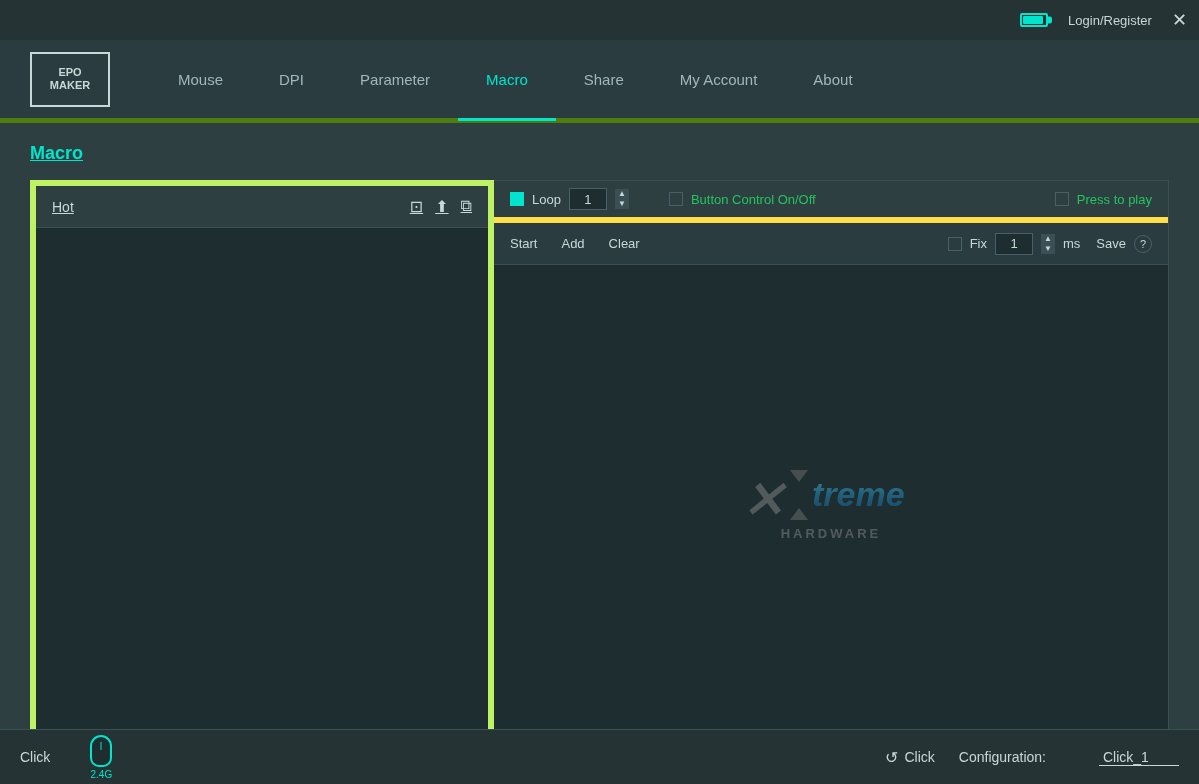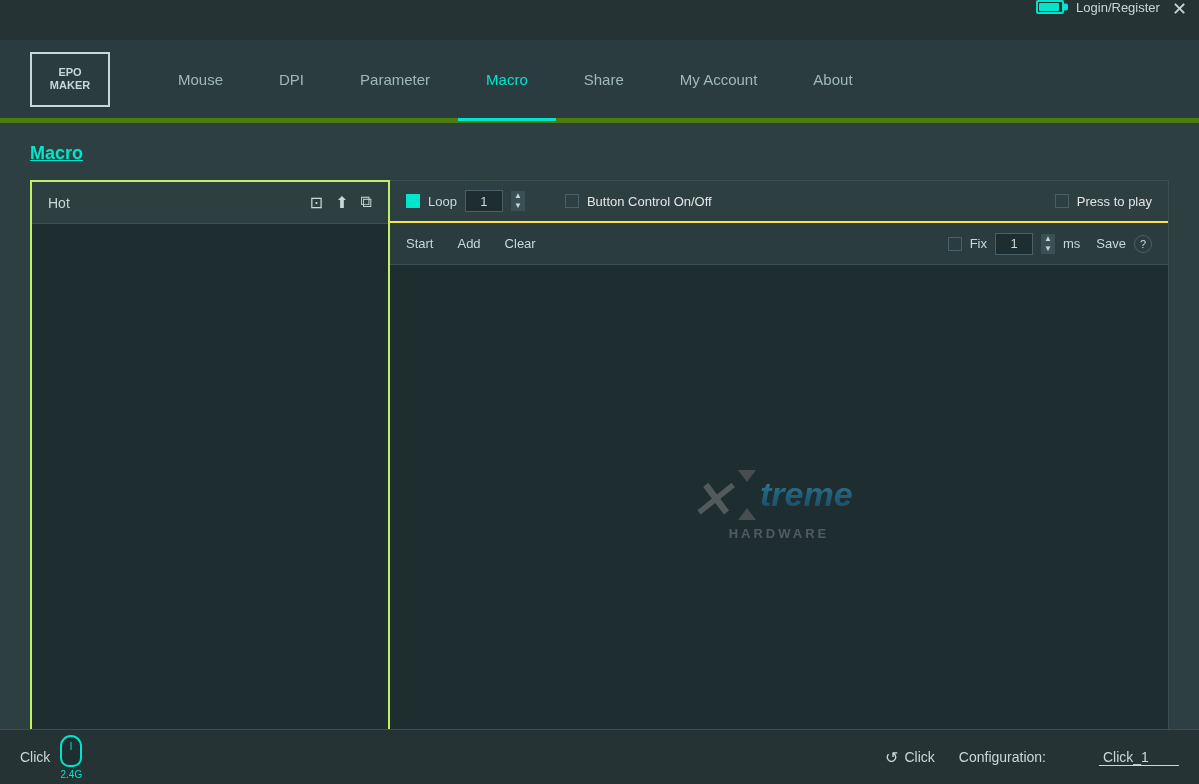--- a/index.html
+++ b/index.html
@@ -11,24 +11,24 @@
       color: #c8d8d8;
       overflow: hidden;
       position: relative;
     }
 
     
     .titlebar {
       height: 40px;
       background: #253335;
       display: flex;
-      align-items: flex-start;
+      align-items: center;
       justify-content: flex-end;
       padding: 0 12px;
-      gap: 12px;
+      gap: 20px;
     }
     .battery-icon {
       width: 28px;
       height: 14px;
       border: 2px solid #00e5cc;
       border-radius: 2px;
       position: relative;
       display: inline-block;
     }
     .battery-icon::after {
@@ -133,24 +133,25 @@
     }
 
     .content-area {
       display: flex;
       gap: 0;
       height: 100%;
     }
 
     
     .left-panel {
-      width: 360px;
+      width: 464px;
       background: #263234;
-      border: 2px solid #bef264;
+      border: 6px solid #bef264;
       flex-shrink: 0;
+      text-decoration: underline;
     }
     .left-panel-header {
       height: 42px;
       background: #2e3f42;
       display: flex;
       align-items: center;
       padding: 0 16px;
       justify-content: space-between;
       border-bottom: 1px solid #3a5055;
     }
@@ -181,21 +182,21 @@
       display: flex;
       flex-direction: column;
     }
     .right-panel-top {
       height: 42px;
       background: #2e3f42;
       display: flex;
       align-items: center;
       padding: 0 16px;
       gap: 20px;
-      border-bottom: 2px solid #fde047;
+      border-bottom: 6px solid #fde047;
     }
     .loop-section {
       display: flex;
       align-items: center;
       gap: 8px;
     }
     .loop-checkbox {
       width: 14px;
       height: 14px;
       background: #00e5cc;
@@ -240,21 +241,21 @@
       margin-left: 20px;
     }
     .ctrl-checkbox {
       width: 14px;
       height: 14px;
       border: 1px solid #4a6068;
       background: transparent;
     }
     .ctrl-label {
       font-size: 13px;
-      color: #e5e5e5;
+      color: #22c55e;
     }
 
     .press-play-section {
       display: flex;
       align-items: center;
       gap: 8px;
       margin-left: auto;
     }
 
     .right-toolbar {
@@ -373,20 +374,21 @@
     }
     .click-label {
       font-size: 14px;
       color: #c8d8d8;
     }
     .mouse-icon-container {
       display: flex;
       flex-direction: column;
       align-items: center;
       gap: 2px;
+      margin-left: 30px;
     }
     .mouse-icon {
       width: 22px;
       height: 32px;
       border: 2px solid #00e5cc;
       border-radius: 11px 11px 9px 9px;
       position: relative;
       background: #1e2d30;
     }
     .mouse-icon::before {

